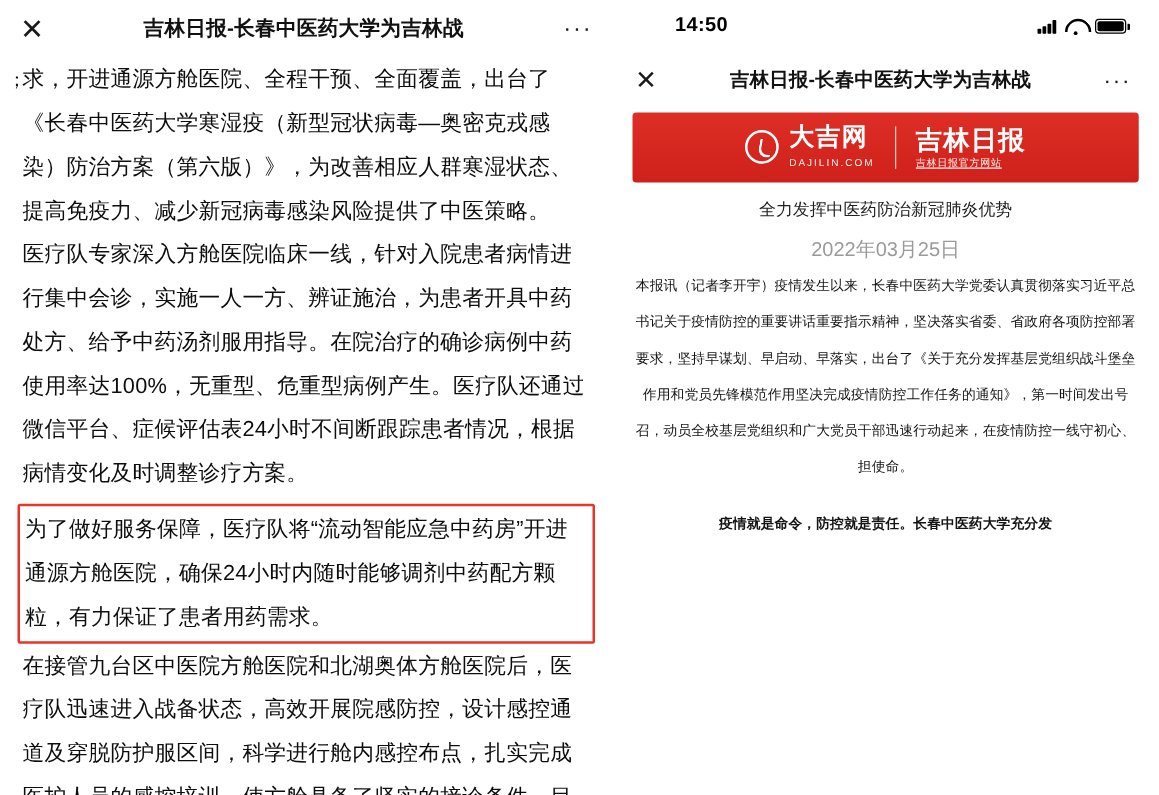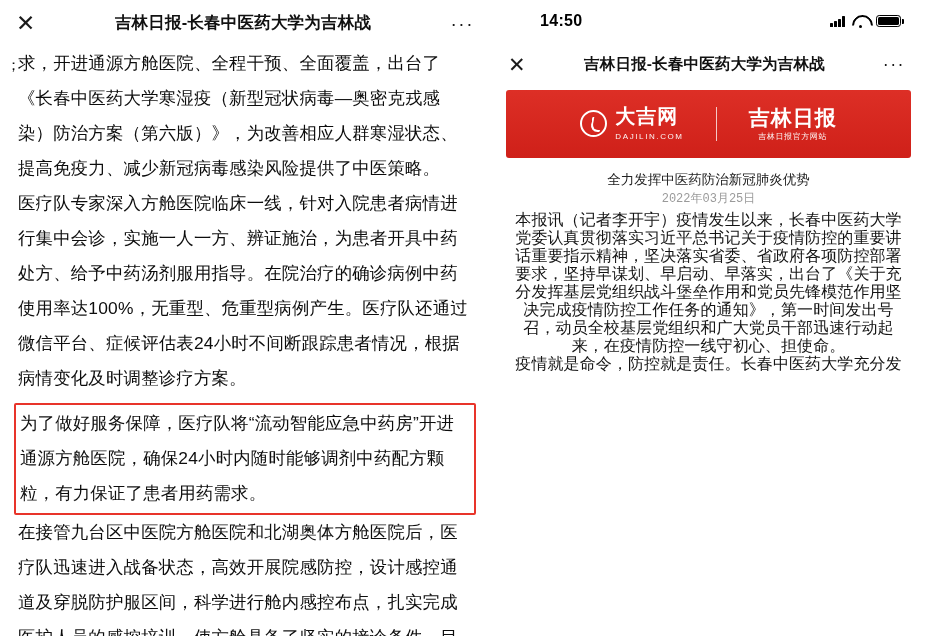--- a/index.html
+++ b/index.html
@@ -200,27 +200,27 @@
     width: 28px;
     text-align: right;
     font-size: 18px;
     color: #1a1a1a;
     letter-spacing: 1.4px;
     line-height: 1;
   }
 
   .banner {
     margin: 4px 16px 0 16px;
-    height: 68px;
+    height: 56px;
     background: linear-gradient(180deg, #dd2f26 0%, #cf2019 100%);
     border-radius: 3px;
     display: flex;
     align-items: center;
     justify-content: center;
-    gap: 32px;
+    gap: 16px;
     color: #fff;
   }
   .brand-left {
     display: flex;
     align-items: center;
     gap: 8px;
   }
   .brand-mark {
     width: 27px; height: 27px;
     border-radius: 50%;
@@ -248,64 +248,65 @@
     font-size: 8px;
     letter-spacing: 1.6px;
     margin-top: 6px;
     opacity: .95;
   }
   .divider-v {
     width: 1px;
     height: 34px;
     background: rgba(255,255,255,.75);
   }
-  .brand-right { text-align: center; line-height: 1.1; }
+  .brand-right { text-align: left; line-height: 1.1; }
   .brand-paper {
     font-size: 21px;
     font-weight: 700;
     letter-spacing: 1px;
     font-family: "Liberation Serif", serif;
   }
   .brand-sub {
     font-size: 8px;
     letter-spacing: .6px;
     margin-top: 3px;
     opacity: .95;
+    text-decoration: underline;
   }
 
   .article {
     padding: 12px 18px 0 18px;
     text-align: center;
   }
   .kicker {
     font-size: 13.5px;
     color: #222;
     line-height: 1.5;
   }
   .headline {
     font-size: 20px;
     color: #0b0b0b;
     margin-top: 8px;
     line-height: 1.35;
     letter-spacing: .3px;
   }
   .pubdate {
-    font-size: 12px;
+    font-size: 16px;
     color: #9a9a9a;
-    font-family: Liberation Mono, monospace;
+    margin-top: 12px;
   }
   .art-body {
     margin-top: 4px;
-    font-size: 16px;
-    line-height: 18px;
+    font-size: 11px;
+    line-height: 29px;
     color: #141414;
     letter-spacing: .1px;
   }
   .art-body p { margin: 0; }
-  .art-body p + p { margin-top: 0px; }
+  .art-body p + p { margin-top: 16px; font-weight: bold; }
 </style>
 </head>
 <body>
 
 <div class="stage">
 
   <div class="left-panel">
 
     <div class="l-navbar">
       <div class="l-close">✕</div>

